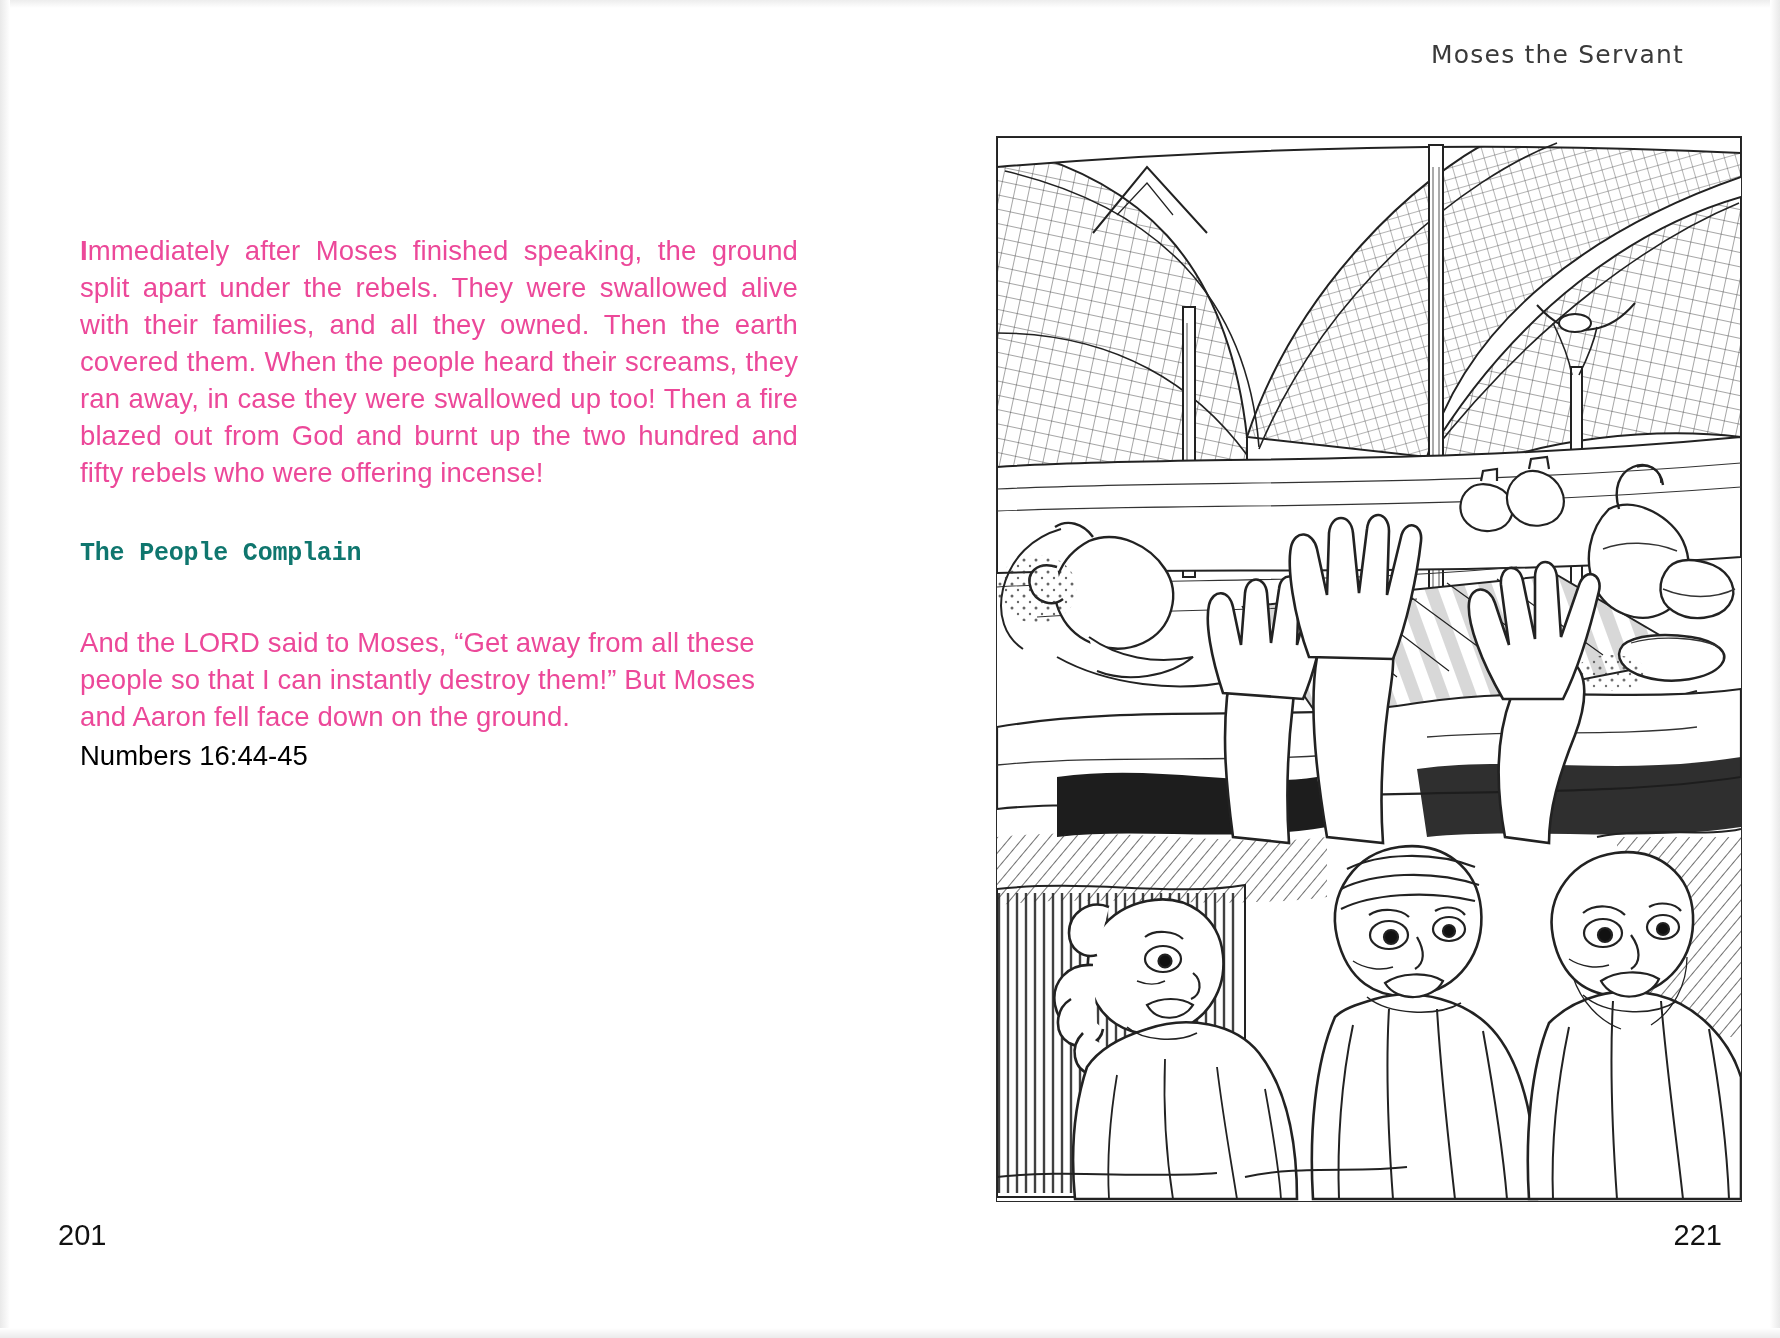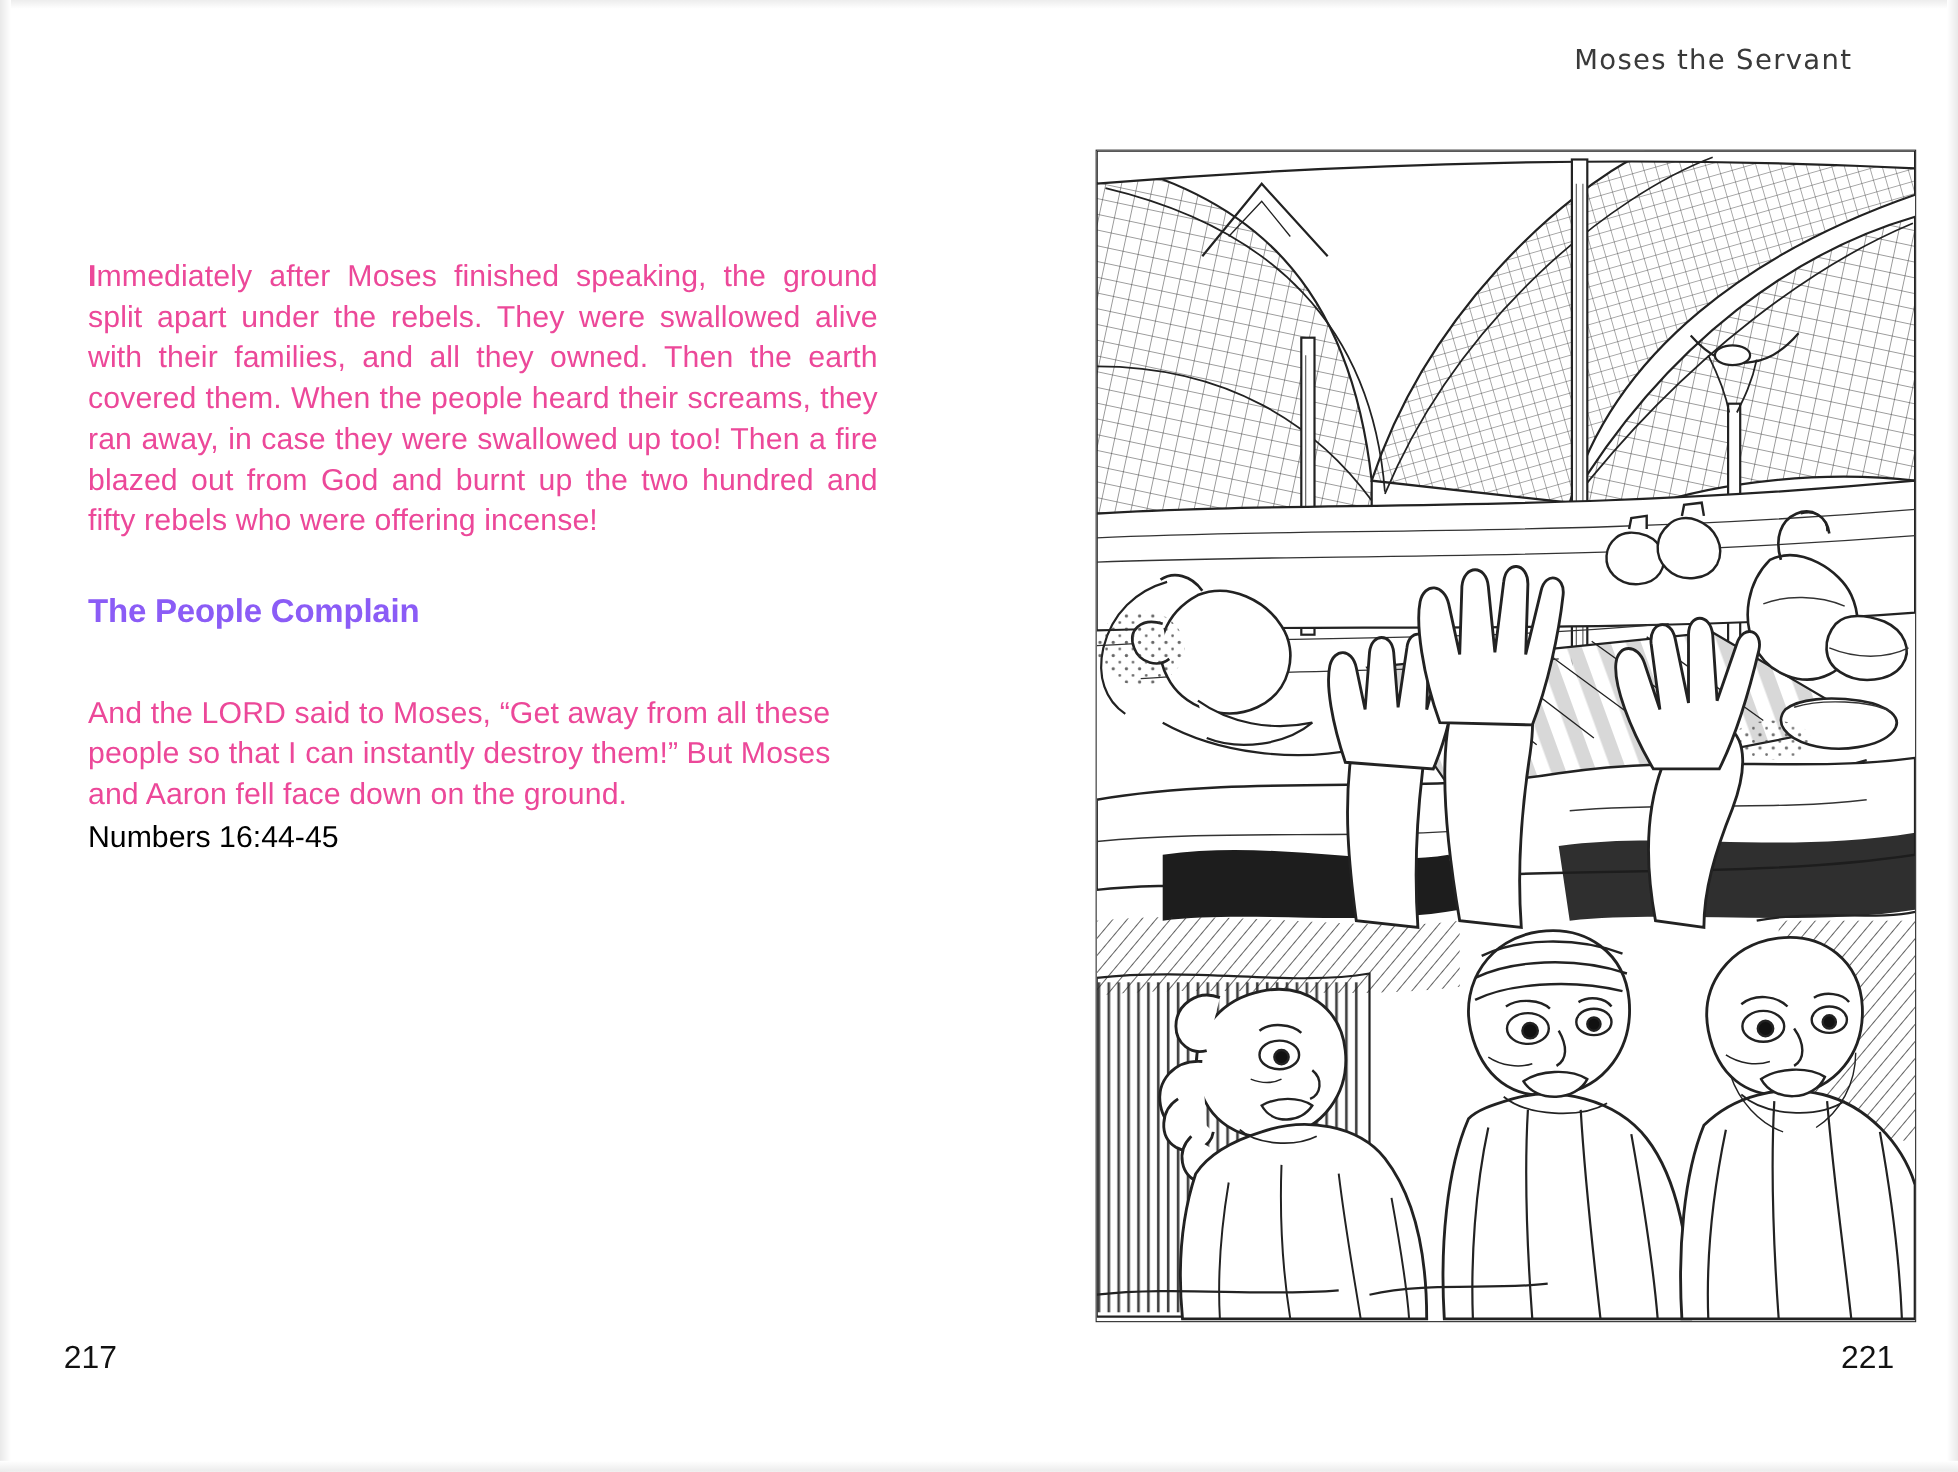--- a/index.html
+++ b/index.html
@@ -72,26 +72,26 @@
     text-align: justify;
     margin: 0 0 0 0;
     color: #ec4899;
     letter-spacing: 0.1px;
   }
   .para .dropcapish {
     font-weight: bold;
   }
   .para-1 { width: 718px; }
   .section-heading {
-    font-size: 30px;
+    font-size: 25px;
     font-weight: bold;
     margin: 48px 0 26px 0;
     letter-spacing: -0.2px;
-    color: #8b5cf6;
-    font-family: Liberation Sans, sans-serif;
+    color: #0f766e;
+    font-family: Liberation Mono, monospace;
   }
   .para-2 { margin-top: 0; width: 700px; text-align: left; }
   .para-3 { margin-top: 56px; width: 700px; text-align: left; }
   .verse-ref {
     font-size: 27.5px;
     line-height: 37px;
     text-align: left;
     width: 700px;
     margin-top: 2px;
   }
@@ -134,21 +134,21 @@
     <p class="para para-1"><span class="dropcapish">I</span>mmediately after Moses finished speaking, the ground split apart under the rebels. They were swallowed alive with their families, and all they owned. Then the earth covered them. When the people heard their screams, they ran away, in case they were swallowed up too! Then a fire blazed out from God and burnt up the two hundred and fifty rebels who were offering incense!</p>
 
     <h2 class="section-heading">The People Complain</h2>
 
 
     <p class="para para-3">And the LORD said to Moses, “Get away from all these people so that I can instantly destroy them!” But Moses and Aaron fell face down on the ground.</p>
 
     <div class="verse-ref">Numbers 16:44-45</div>
   </div>
 
-  <div class="folio folio-left">217</div>
+  <div class="folio folio-left">201</div>
 
   <div class="folio folio-right">221</div>
 
   <div class="illus-frame">
     <svg width="744" height="1064" viewBox="0 0 744 1064" xmlns="http://www.w3.org/2000/svg">
       <defs>
         <pattern id="mesh" width="14" height="14" patternUnits="userSpaceOnUse" patternTransform="rotate(12)">
           <path d="M0 0 L14 0 M0 0 L0 14" stroke="#3a3a3a" stroke-width="0.9" fill="none"></path>
         </pattern>
         <pattern id="mesh2" width="11" height="11" patternUnits="userSpaceOnUse" patternTransform="rotate(-16)">

